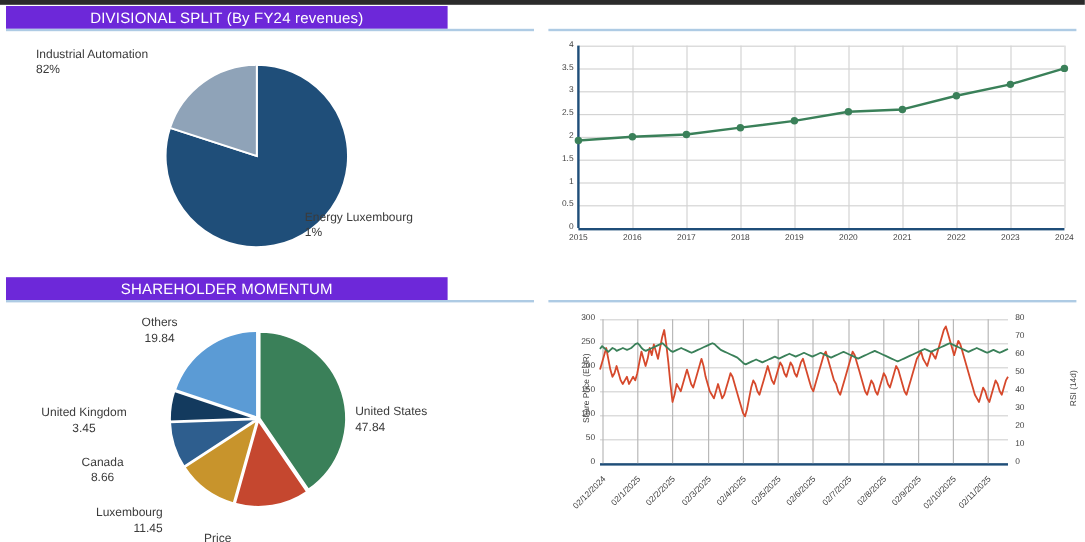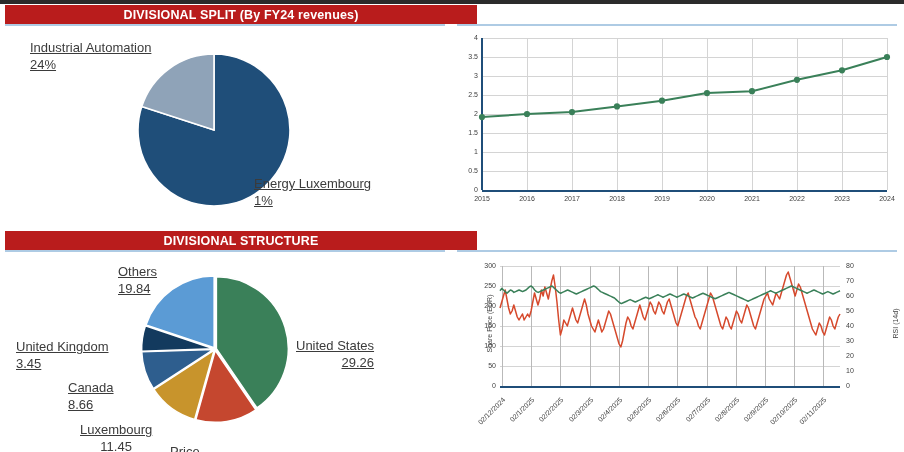--- a/index.html
+++ b/index.html
@@ -9,33 +9,33 @@
     -webkit-font-smoothing:antialiased;
   }
   #topstrip{position:absolute;left:0;top:0;width:904px;height:4px;background:#2b2b2b;}
   .panel{position:absolute;width:452px;height:226px;}
   #p-tl{left:0;top:0;}
   #p-tr{left:452px;top:0;}
   #p-bl{left:0;top:226px;}
   #p-br{left:452px;top:226px;}
 
   .hdr{
-    position:absolute;left:5px;top:5px;width:472px;height:19px;
-    background:#b91c1c;color:#ffffff;
-    font-size:12.5px;font-weight:bold;letter-spacing:.15px;
+    position:absolute;left:5px;top:5px;width:368px;height:19px;
+    background:#6d28d9;color:#ffffff;
+    font-size:12.5px;font-weight:normal;letter-spacing:.15px;
     display:flex;align-items:center;justify-content:center;
     box-sizing:border-box;
   }
   .hdr-rule{
     position:absolute;left:5px;top:24px;width:440px;height:2px;background:#aecbe4;
   }
   .body{position:absolute;left:0;top:28px;width:452px;height:198px;}
   .lbl{
-    position:absolute;font-size:13px;color:#3b3b3b;line-height:1.28;
-    text-align:center;white-space:nowrap;text-decoration:underline;
+    position:absolute;font-size:10px;color:#3b3b3b;line-height:1.28;
+    text-align:center;white-space:nowrap;
   }
   .lbl.l{text-align:right;}
   .lbl.r{text-align:left;}
 
   
   .plot{position:absolute;}
   .gridline{position:absolute;height:1px;background:#d4d4d4;left:0;}
   .vgridline{position:absolute;width:1px;background:#d4d4d4;top:0;}
   .axis-y{position:absolute;width:1.6px;background:#1f4e79;}
   .axis-x{position:absolute;height:1.6px;background:#1f4e79;}
@@ -65,21 +65,21 @@
         <path d="M 214 102 L 214.00 26.00 A 76 76 0 1 1 141.72 78.51 Z" fill="#1f4e79" stroke="#ffffff" stroke-width="1.6"></path>
         <path d="M 214 102 L 141.72 78.51 A 76 76 0 0 1 214.00 26.00 Z" fill="#8fa3b8" stroke="#ffffff" stroke-width="1.6"></path>
       </svg>
     <div id="pie-divisional-labels">
         <div class="lbl r" style="left:254px;top:148px;text-align:left;">
           <div>Energy Luxembourg</div>
           <div>1%</div>
         </div>
         <div class="lbl r" style="left:30px;top:12px;text-align:left;">
           <div>Industrial Automation</div>
-          <div>24%</div>
+          <div>82%</div>
         </div>
       </div>
   </div>
 </div>
 
 <div class="panel" id="p-tr">
   <div class="hdr-rule"></div>
   <div class="body">
     <div class="plot" id="plot-dividend" style="left:30px;top:10px;width:405px;height:152px;">
         <div class="gridline" style="top:152.0px;width:405px;"></div>
@@ -132,52 +132,52 @@
           <circle cx="270.00" cy="53.20" r="3.1" fill="#3a8059"></circle>
           <circle cx="315.00" cy="41.80" r="3.1" fill="#3a8059"></circle>
           <circle cx="360.00" cy="32.30" r="3.1" fill="#3a8059"></circle>
           <circle cx="405.00" cy="19.00" r="3.1" fill="#3a8059"></circle>
         </svg>
       </div>
   </div>
 </div>
 
 <div class="panel" id="p-bl">
-  <div class="hdr">DIVISIONAL STRUCTURE</div>
+  <div class="hdr">SHAREHOLDER MOMENTUM</div>
   <div class="hdr-rule"></div>
   <div class="body">
     <svg id="pie-shareholder" width="452" height="198">
         <path d="M 216.33746194170868 94.58624215478028 L 216.34 22.59 A 72 72 0 0 1 256.99 154.01 Z" fill="#3a8059" stroke="#ffffff" stroke-width="1.6"></path>
         <path d="M 215.2272580528999 96.38143178528371 L 255.88 155.80 A 72 72 0 0 1 195.75 165.70 Z" fill="#c5472f" stroke="#ffffff" stroke-width="1.6"></path>
         <path d="M 214.1710633989685 96.12821279529634 L 194.69 165.44 A 72 72 0 0 1 153.84 135.43 Z" fill="#c8942c" stroke="#ffffff" stroke-width="1.6"></path>
         <path d="M 213.66476688169115 95.42089490347497 L 153.34 134.72 A 72 72 0 0 1 141.70 97.82 Z" fill="#2e5e8e" stroke="#ffffff" stroke-width="1.6"></path>
         <path d="M 213.6147840669827 94.79707927923687 L 141.65 97.19 A 72 72 0 0 1 145.37 71.86 Z" fill="#133a5e" stroke="#ffffff" stroke-width="1.6"></path>
         <path d="M 214.18280420669447 93.86325419050532 L 145.93 70.93 A 72 72 0 0 1 214.18 21.86 Z" fill="#5b9bd5" stroke="#ffffff" stroke-width="1.6"></path>
       </svg>
     <div id="pie-shareholder-labels">
-        <div class="lbl r" style="left:296px;top:84px;text-align:right;">
+        <div class="lbl r" style="left:296px;top:84px;text-align:left;">
           <div>United States</div>
-          <div>29.26</div>
+          <div>47.84</div>
         </div>
         <div class="lbl r" style="left:170px;top:190px;text-align:left;">
           <div>Price</div>
         </div>
-        <div class="lbl r" style="left:80px;top:168px;text-align:center;">
+        <div class="lbl r" style="left:80px;top:168px;text-align:right;">
           <div>Luxembourg</div>
           <div>11.45</div>
         </div>
-        <div class="lbl r" style="left:68px;top:126px;text-align:left;">
+        <div class="lbl r" style="left:68px;top:126px;text-align:center;">
           <div>Canada</div>
           <div>8.66</div>
         </div>
-        <div class="lbl l" style="left:16px;top:85px;width:140px;text-align:left;">
+        <div class="lbl l" style="left:0px;top:85px;width:140px;text-align:center;">
           <div>United Kingdom</div>
           <div>3.45</div>
         </div>
-        <div class="lbl r" style="left:118px;top:10px;text-align:left;">
+        <div class="lbl r" style="left:118px;top:10px;text-align:center;">
           <div>Others</div>
           <div>19.84</div>
         </div>
       </div>
   </div>
 </div>
 
 <div class="panel" id="p-br">
   <div class="hdr-rule"></div>
   <div class="body">

